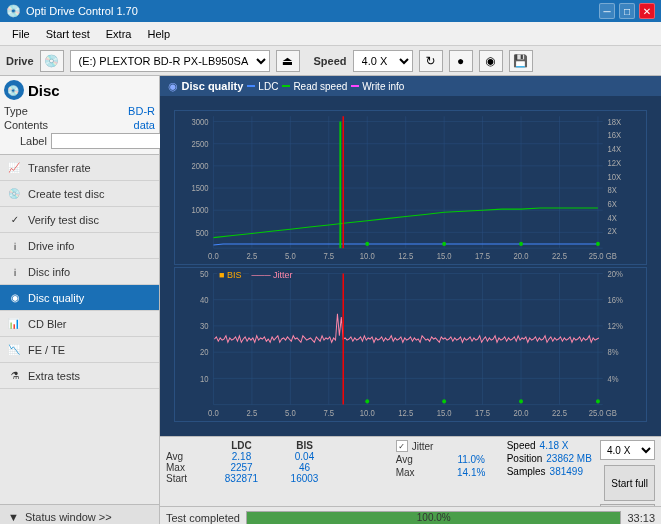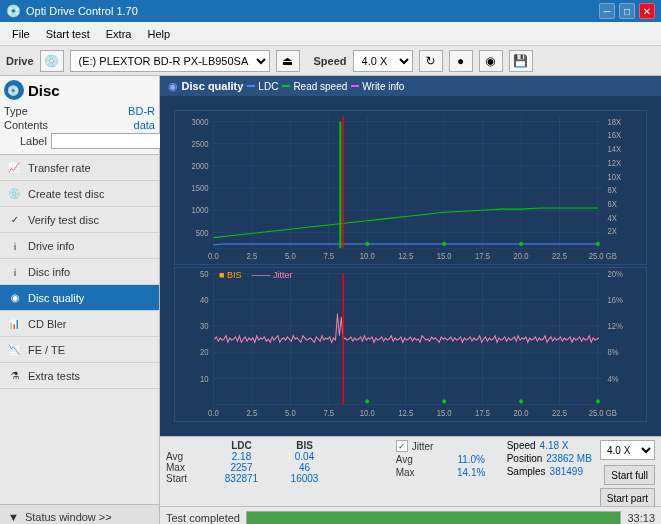--- a/index.html
+++ b/index.html
@@ -257,21 +257,21 @@
       width: 12px; height: 12px;
       border: 1px solid #aaa;
       background: white;
       display: flex; align-items: center; justify-content: center;
       font-size: 8px;
     }
     .speed-info { display: flex; flex-direction: column; gap: 2px; }
     .speed-row { display: flex; align-items: center; gap: 4px; font-size: 10px; }
     .speed-val { color: #0066cc; }
     .action-btn {
-      height: 20px;
+      height: 36px;
       background: #e0e0e0;
       border: 1px solid #aaa;
       font-size: 10px;
       cursor: pointer;
       padding: 0 6px;
       white-space: nowrap;
     }
     .speed-select-small {
       height: 20px;
       border: 1px solid #aaa;
@@ -670,19 +670,20 @@
         <button class="action-btn">Start full</button>
         <button class="action-btn">Start part</button>
       </div>
 
     </div>
 
     <div class="bottom-bar">
       <span class="status-text">Test completed</span>
       <div class="progress-bar-container">
         <div class="progress-bar-fill" style="width:100%;"></div>
+        <div style="position:absolute;top:0;left:0;right:0;bottom:0;display:flex;align-items:center;justify-content:center;font-size:10px;color:#333;">100.0%</div>
       </div>
       <span class="time-text">33:13</span>
     </div>
 
   </div>
 
 </div>
 
 </body></html>

